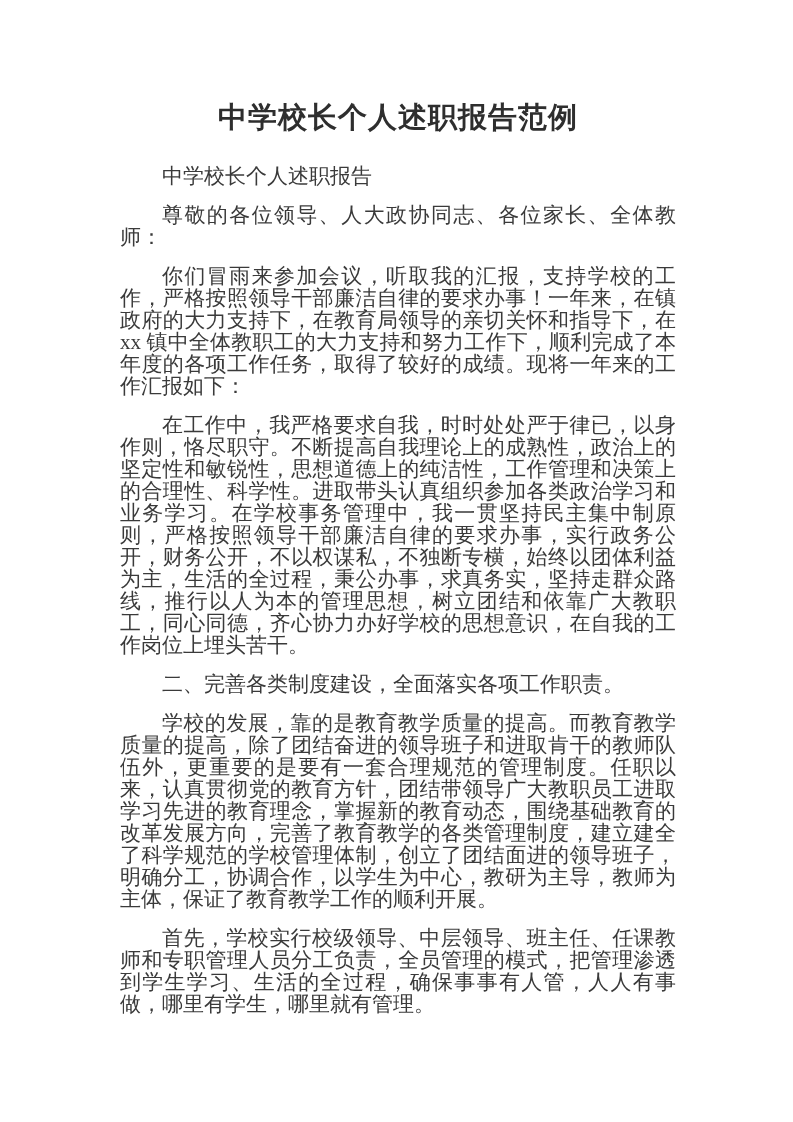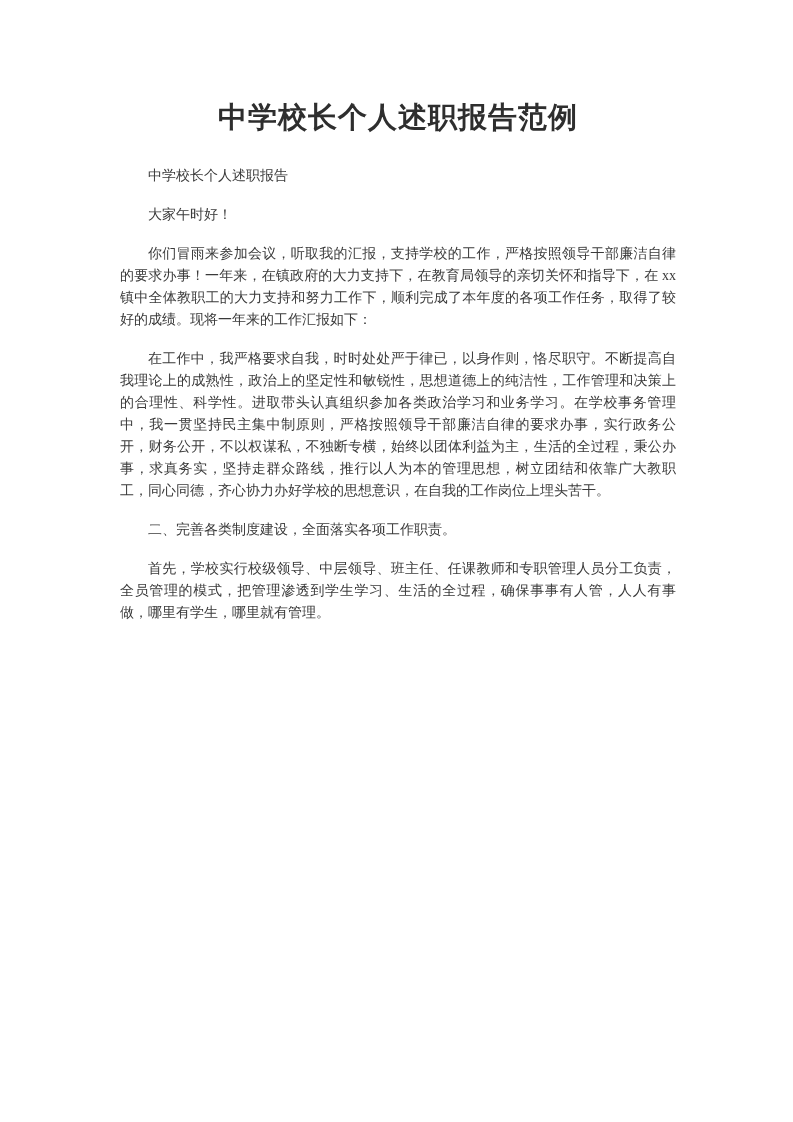--- a/index.html
+++ b/index.html
@@ -21,47 +21,48 @@
   .doc-title {
     font-size: 29px;
     line-height: 34px;
     font-weight: bold;
     text-align: center;
     color: #2e2e2e;
     margin: 0 0 31px 0;
     letter-spacing: 1px;
   }
   .doc-body p.doc-paragraph {
-    font-size: 14px;
+    font-size: 21px;
     line-height: 22px;
     margin: 17px 0 0 0;
     text-indent: 2em;
     text-align: justify;
     word-break: break-all;
     color: #3a3a3a;
   }
   .doc-body p.doc-paragraph:first-child {
     margin-top: 0;
   }
 </style>
 </head>
 <body>
 
 <div class="page">
   <h1 class="doc-title">中学校长个人述职报告范例</h1>
   <div class="doc-body" id="doc-body">
   <p class="doc-paragraph">中学校长个人述职报告</p>
 
+  <p class="doc-paragraph">尊敬的各位领导、人大政协同志、各位家长、全体教师：</p>
 
-  <p class="doc-paragraph">大家午时好！</p>
 
   <p class="doc-paragraph">你们冒雨来参加会议，听取我的汇报，支持学校的工作，严格按照领导干部廉洁自律的要求办事！一年来，在镇政府的大力支持下，在教育局领导的亲切关怀和指导下，在 xx 镇中全体教职工的大力支持和努力工作下，顺利完成了本年度的各项工作任务，取得了较好的成绩。现将一年来的工作汇报如下：</p>
 
 
 
   <p class="doc-paragraph">在工作中，我严格要求自我，时时处处严于律已，以身作则，恪尽职守。不断提高自我理论上的成熟性，政治上的坚定性和敏锐性，思想道德上的纯洁性，工作管理和决策上的合理性、科学性。进取带头认真组织参加各类政治学习和业务学习。在学校事务管理中，我一贯坚持民主集中制原则，严格按照领导干部廉洁自律的要求办事，实行政务公开，财务公开，不以权谋私，不独断专横，始终以团体利益为主，生活的全过程，秉公办事，求真务实，坚持走群众路线，推行以人为本的管理思想，树立团结和依靠广大教职工，同心同德，齐心协力办好学校的思想意识，在自我的工作岗位上埋头苦干。</p>
 
   <p class="doc-paragraph">二、完善各类制度建设，全面落实各项工作职责。</p>
 
+  <p class="doc-paragraph">学校的发展，靠的是教育教学质量的提高。而教育教学质量的提高，除了团结奋进的领导班子和进取肯干的教师队伍外，更重要的是要有一套合理规范的管理制度。任职以来，认真贯彻党的教育方针，团结带领导广大教职员工进取学习先进的教育理念，掌握新的教育动态，围绕基础教育的改革发展方向，完善了教育教学的各类管理制度，建立建全了科学规范的学校管理体制，创立了团结面进的领导班子，明确分工，协调合作，以学生为中心，教研为主导，教师为主体，保证了教育教学工作的顺利开展。</p>
 
   <p class="doc-paragraph">首先，学校实行校级领导、中层领导、班主任、任课教师和专职管理人员分工负责，全员管理的模式，把管理渗透到学生学习、生活的全过程，确保事事有人管，人人有事做，哪里有学生，哪里就有管理。</p>
 </div>
 </div>
 
 </body></html>

